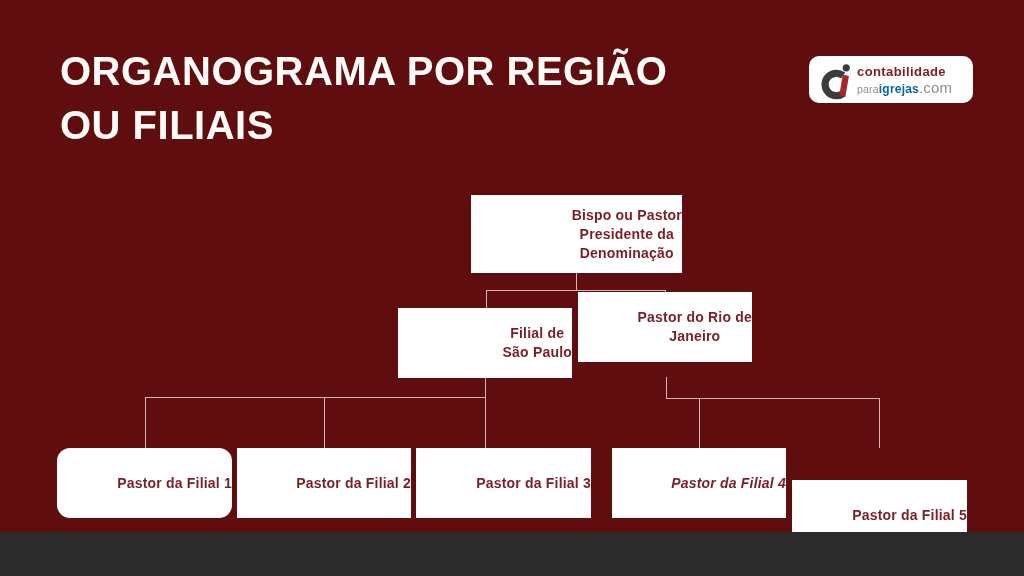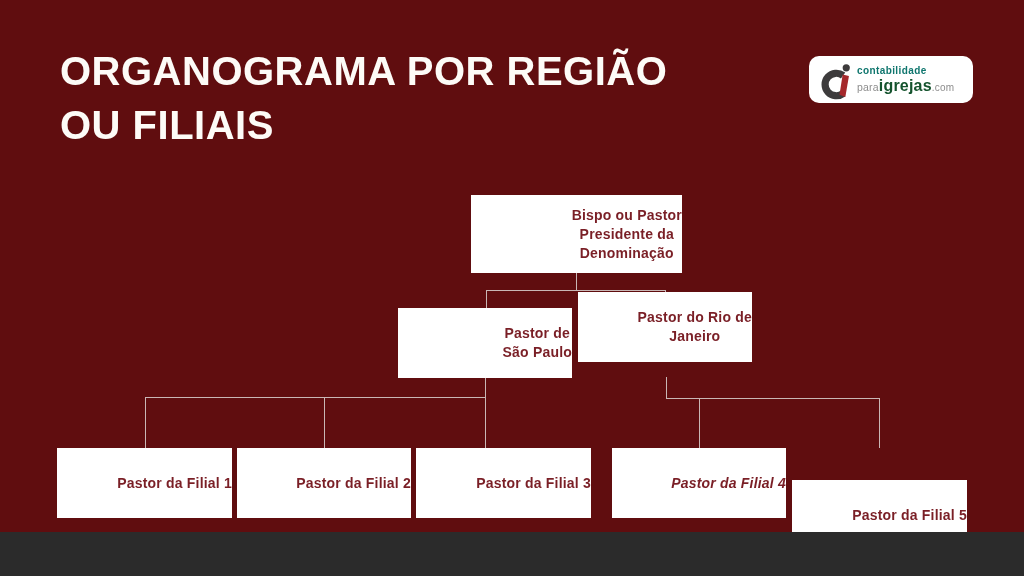--- a/index.html
+++ b/index.html
@@ -45,38 +45,38 @@
   .logo-mark {
     width: 36px;
     height: 42px;
     flex: 0 0 auto;
   }
   .logo-text {
     margin-left: 4px;
     line-height: 1;
   }
   .logo-line1 {
-    font-size: 10px;
+    font-size: 13px;
     font-weight: 700;
-    color: #0f766e;
+    color: #7f1d1d;
     letter-spacing: 0.4px;
   }
   .logo-line2 {
     margin-top: 2px;
     font-size: 10.5px;
     color: #8d8d8d;
     letter-spacing: 0.2px;
   }
   .logo-line2 .igrejas {
-    font-size: 16px;
+    font-size: 12px;
     font-weight: 700;
-    color: #14532d;
+    color: #0369a1;
   }
   .logo-line2 .com {
-    font-size: 10px;
+    font-size: 15px;
     color: #8d8d8d;
   }
 
   
   .node {
     position: absolute;
     background: #ffffff;
     display: flex;
     align-items: center;
     justify-content: flex-end;
@@ -85,21 +85,21 @@
   .node-text {
     color: #7a1f26;
     font-weight: 700;
     font-size: 14px;
     line-height: 19px;
     letter-spacing: 0.2px;
   }
   .node-root { left: 471px; top: 195px; width: 211px; height: 78px; }
   .node-sp   { left: 398px; top: 308px; width: 174px; height: 70px; }
   .node-rj   { left: 578px; top: 292px; width: 174px; height: 70px; }
-  .node-f1   { left: 57px;  top: 448px; width: 175px; height: 70px; }
+  .node-f1   { left: 57px;  top: 448px; width: 175px; height: 70px; border-radius: 13px; }
   .node-f2   { left: 237px; top: 448px; width: 174px; height: 70px; }
   .node-f3   { left: 416px; top: 448px; width: 175px; height: 70px; }
   .node-f4   { left: 612px; top: 448px; width: 174px; height: 70px; font-style: italic; }
   .node-f5   { left: 792px; top: 448px; width: 175px; height: 70px; margin-top: 32px; }
 
   
   .line {
     position: absolute;
     background: #c9b6b5;
   }
@@ -156,21 +156,21 @@
   <div class="node node-root">
     <div class="node-text">
       <div>Bispo ou Pastor</div>
       <div>Presidente da</div>
       <div>Denominação</div>
     </div>
   </div>
 
   <div class="node node-sp">
     <div class="node-text">
-      <div>Pastor de</div>
+      <div>Filial de</div>
       <div>São Paulo</div>
     </div>
   </div>
   <div class="node node-rj">
     <div class="node-text">
       <div>Pastor do Rio de</div>
       <div>Janeiro</div>
     </div>
   </div>
 

